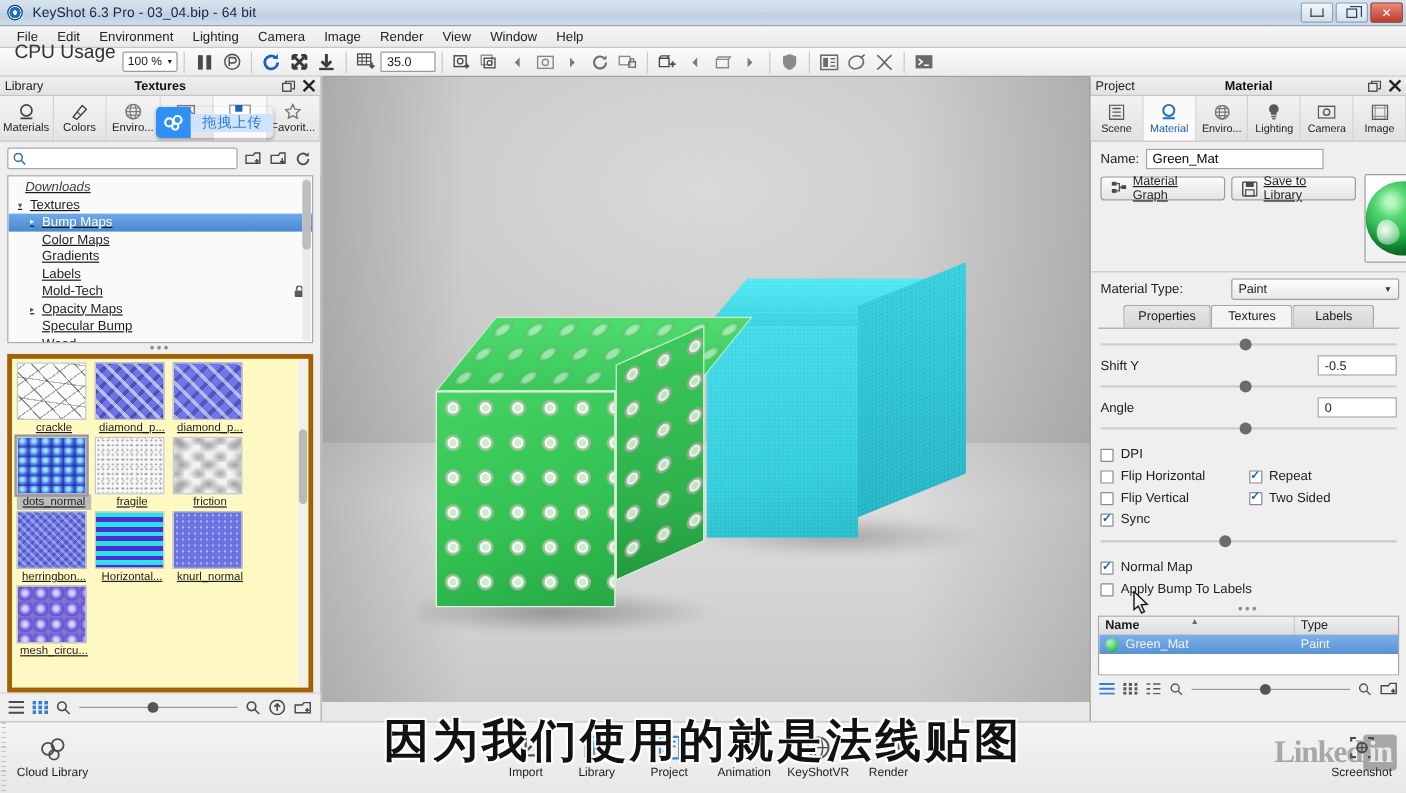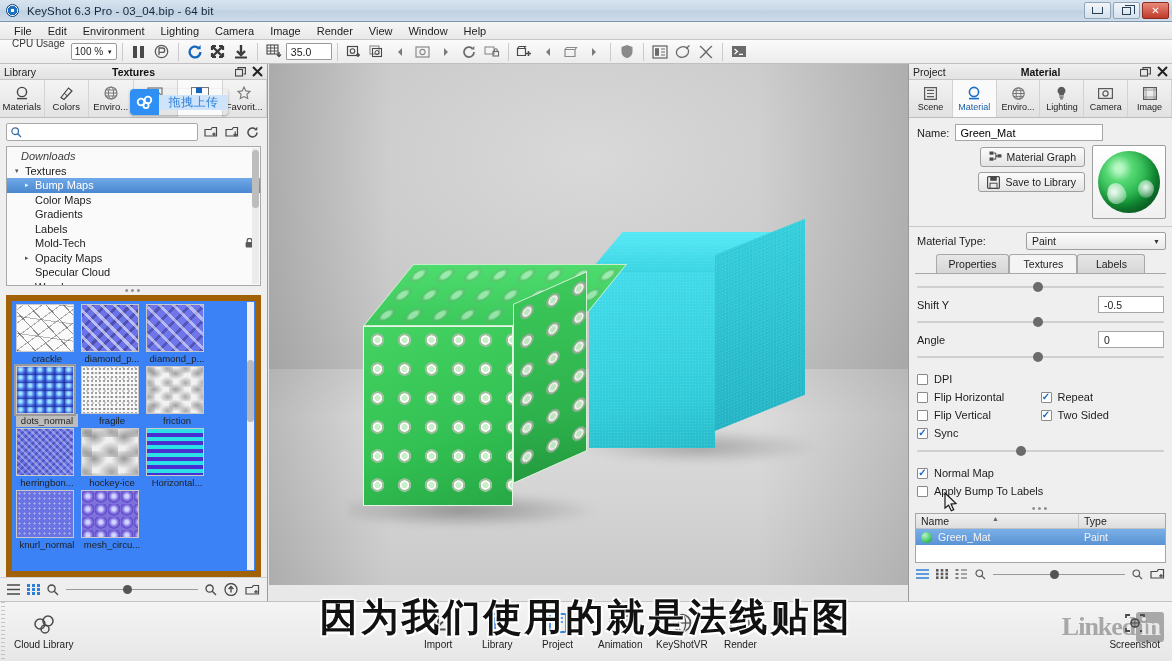--- a/index.html
+++ b/index.html
@@ -47,21 +47,21 @@
   }
   .menu-item{ padding:1px 8px; font-size:11px; color:#222; cursor:default; }
 
   
   .toolbar{
     position:absolute; left:0; top:40px; width:1172px; height:24px;
     background:linear-gradient(180deg,#fbfbfb,#ececec);
     border-bottom:1px solid #c0c0c0;
     display:flex; align-items:center; padding-left:4px; gap:1px;
   }
-  .tb-label{ font-size:10px; color:#333; margin:0 5px 16px 8px;}
+  .tb-label{ font-size:16px; color:#333; margin:0 5px 16px 8px;}
   .cpu-select{
     width:46px;height:17px;border:1px solid #9a9a9a;background:#fff;border-radius:2px;
     display:flex;align-items:center;justify-content:space-between;padding:0 3px;font-size:10px;
   }
   .cpu-select .cap{ font-size:6px; }
   .tsep{ width:1px;height:18px;background:#cacaca;margin:0 4px;}
   .ticon{
     width:22px;height:20px; display:flex;align-items:center;justify-content:center;
     border-radius:2px; color:#4e4e4e;
   }
@@ -122,36 +122,36 @@
     display:flex; align-items:center; padding-left:4px; gap:3px;
   }
   .search-box .mg{ color:#3a6ea8; font-size:11px; }
   .search-box input{ border:none; outline:none; font-size:10.5px; width:100%; background:transparent; font-family:inherit; }
   .srow-ic{ color:#4a4a4a; font-size:12px; width:15px; text-align:center; }
 
   .tree{
     margin:0 6px; background:#fafafa; border:1px solid #a9a9a9;
     height:140px; overflow:hidden; position:relative; font-size:11px;
   }
-  .tree-inner{ padding:2px 0; }
+  .tree-inner{ padding:2px 0;text-decoration:underline; }
   .tree-row{ height:14.5px; display:flex; align-items:center; padding-left:8px; white-space:nowrap; }
   .tree-row.hdr{ font-style:italic; color:#3b3b3b; padding-left:14px; }
   .tree-row.sel{ background:linear-gradient(180deg,#6fa9e8,#4a87cf); color:#fff; }
   .tree-row .arrow{ width:10px; font-size:7px; color:#555; }
   .tree-row.sel .arrow{ color:#e8f1fb; }
   .tree-row .indent1{ width:10px; }
   .tree-row .lock{ margin-left:auto; margin-right:6px; font-size:9px; color:#6a6a6a; }
   .tree-scroll{ position:absolute; right:1px; top:1px; width:7px; bottom:1px; background:#ebebeb; }
   .tree-scroll i{ position:absolute; left:0; top:2px; width:7px; height:58px; background:#bdbdbd; border-radius:4px; display:block;}
 
   .dots{ text-align:center; color:#8e8e8e; font-size:11px; line-height:8px; letter-spacing:2px; height:9px;}
 
   .thumbpanel{
-    margin:0 6px; flex:1; background:#3b82f6; border:6px solid #a16207;
-    position:relative; overflow:hidden;
+    margin:0 6px; flex:1; background:#fef9c3; border:4px solid #a16207;
+    position:relative; overflow:hidden;text-decoration:underline;
   }
   .thumbgrid{ display:flex; flex-wrap:wrap; padding:3px 2px; gap:0; width:250px;}
   .thumb{ width:62px; margin:0 1px 1px 2px; }
   .thumb .tile{ width:58px; height:48px; border:1px solid #c9c9c9; }
   .thumb .cap{
     font-size:9.5px; text-align:center; color:#1d1d1d; white-space:nowrap; overflow:hidden;
     text-overflow:ellipsis; line-height:13px;
   }
   .thumb.sel .tile{ outline:2px solid #9a9a9a; }
   .thumb.sel .cap{ background:#bdbdbd; }
@@ -264,21 +264,21 @@
   .proj-tab .ic{ height:15px; display:flex;align-items:center;justify-content:center; color:#5a5a5a; }
   .proj-tab.active .ic{ color:#1a6fc4; }
 
   .namerow{ display:flex; align-items:center; gap:6px; padding:6px 6px 4px 8px; }
   .namerow .lab{ font-size:11px; }
   .namerow input{
     width:148px;height:17px;border:1px solid #a6a6a6;background:#fff;font-size:11px;
     padding-left:4px; outline:none; font-family:inherit;
   }
   .matarea{ display:flex; padding:0 6px 4px 8px; gap:7px; }
-  .matbtns{ flex:1; display:flex; flex-direction:column; align-items:flex-end; gap:5px; padding-top:2px;}
+  .matbtns{ flex:1; display:flex; flex-direction:row; align-items:flex-start; gap:5px; padding-top:2px;text-decoration:underline;}
   .matbtn{
     height:20px; min-width:104px; padding:0 8px;
     border:1px solid #9e9e9e; border-radius:3px;
     background:linear-gradient(180deg,#fbfbfb,#e4e4e4);
     display:flex;align-items:center; gap:5px; font-size:10.5px; color:#1d1d1d;
   }
   .matpreview{
     width:74px;height:74px;border:1px solid #9e9e9e;border-radius:2px;
     background:linear-gradient(180deg,#ffffff,#f0f0f0);
     display:flex;align-items:center;justify-content:center;
@@ -352,21 +352,21 @@
   .cursor-arrow{ position:absolute; left:944px; top:492px; z-index:30; pointer-events:none;}
 
   .matlist{
     margin:0 6px; background:#fff; border:1px solid #a6a6a6; height:50px; overflow:hidden;
   }
   .ml-head{
     display:flex; height:15px; background:linear-gradient(180deg,#f0f0f0,#dedede);
     border-bottom:1px solid #c0c0c0; font-size:10.5px; position:relative;
   }
   .ml-head div{ display:flex;align-items:center;padding-left:5px;}
-  .ml-head .c1{ width:163px; border-right:1px solid #c8c8c8;}
+  .ml-head .c1{ width:163px; border-right:1px solid #c8c8c8;font-weight:bold;}
   .ml-head .sortmark{ position:absolute; left:76px; top:1px; font-size:7px; color:#666;}
   .ml-row{ display:flex; height:16px; align-items:center; font-size:10.5px; }
   .ml-row.sel{ background:linear-gradient(180deg,#7ab0e8,#5a93d4); color:#f2f2f2; }
   .ml-row .c1{ width:163px; display:flex; align-items:center; gap:6px; padding-left:5px; }
   .ml-row .dot{ width:11px;height:11px;border-radius:50%; }
   .ml-row .c2{ padding-left:5px; }
 
   .projbottom{
     height:22px; display:flex; align-items:center; gap:7px; padding:0 7px;
     background:#efefef;
@@ -752,21 +752,21 @@
         </span>
           </div>
         <div class="tree-row">
             <span class="indent1"></span>
             <span class="arrow">▸</span>
             <span>Opacity Maps</span>
           </div>
         <div class="tree-row">
             <span class="indent1"></span>
             <span class="arrow"></span>
-            <span>Specular Cloud</span>
+            <span>Specular Bump</span>
           </div>
         <div class="tree-row">
             <span class="indent1"></span>
             <span class="arrow"></span>
             <span>Wood</span>
           </div>
       </div>
       <div class="tree-scroll">
           <i></i>
         </div>
@@ -812,26 +812,20 @@
             radial-gradient(ellipse at 30% 40%, rgba(60,60,60,.45), transparent 45%) 0 0/22px 16px,
             radial-gradient(ellipse at 70% 70%, rgba(60,60,60,.4), transparent 45%) 8px 6px/18px 14px,#f2f2f2;"></div>
           <div class="cap">friction</div>
         </div>
 
         <div class="thumb">
           <div class="tile" style="background:
             repeating-linear-gradient(45deg, rgba(255,255,255,.3) 0 2px, transparent 2px 5px),
             repeating-linear-gradient(-45deg, rgba(30,30,120,.35) 0 2px, transparent 2px 5px),#6a74e6;"></div>
           <div class="cap">herringbon...</div>
-        </div>
-        <div class="thumb">
-          <div class="tile" style="background:
-            radial-gradient(ellipse at 40% 35%, rgba(70,70,70,.5), transparent 50%) 0 0/30px 22px,
-            radial-gradient(ellipse at 75% 75%, rgba(70,70,70,.45), transparent 50%) 10px 8px/26px 20px,#f0f0f0;"></div>
-          <div class="cap">hockey-ice</div>
         </div>
 
         <div class="thumb">
           <div class="tile" style="background:
             repeating-linear-gradient(180deg, #2de0e8 0 4px, #4a2fd0 4px 8px);"></div>
           <div class="cap">Horizontal...</div>
         </div>
         <div class="thumb">
           <div class="tile" style="background:
             radial-gradient(circle at 50% 50%, rgba(255,255,255,.45) 0 22%, rgba(40,40,140,.3) 45%, transparent 58%) 0 0/5px 5px,#6a74e6;"></div>

